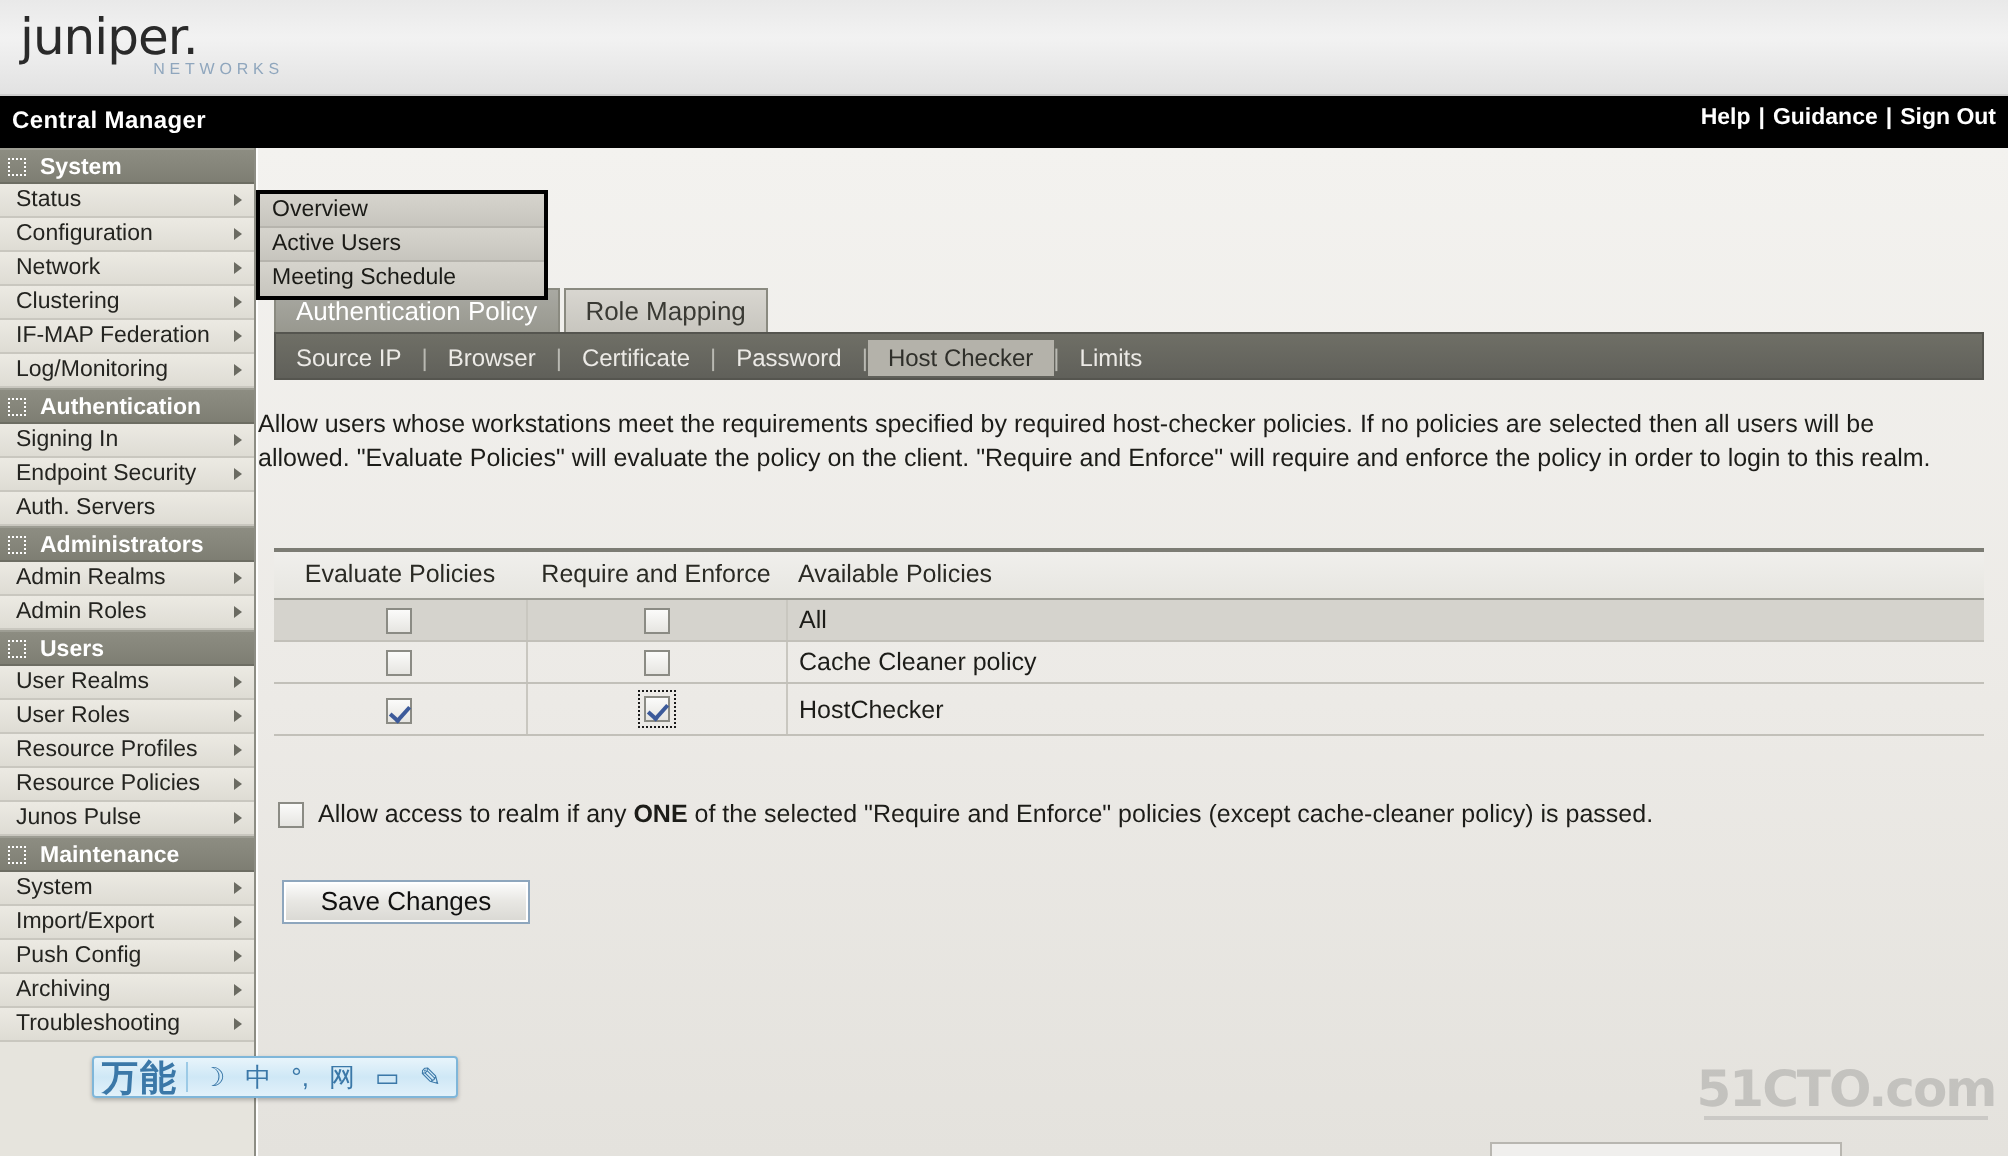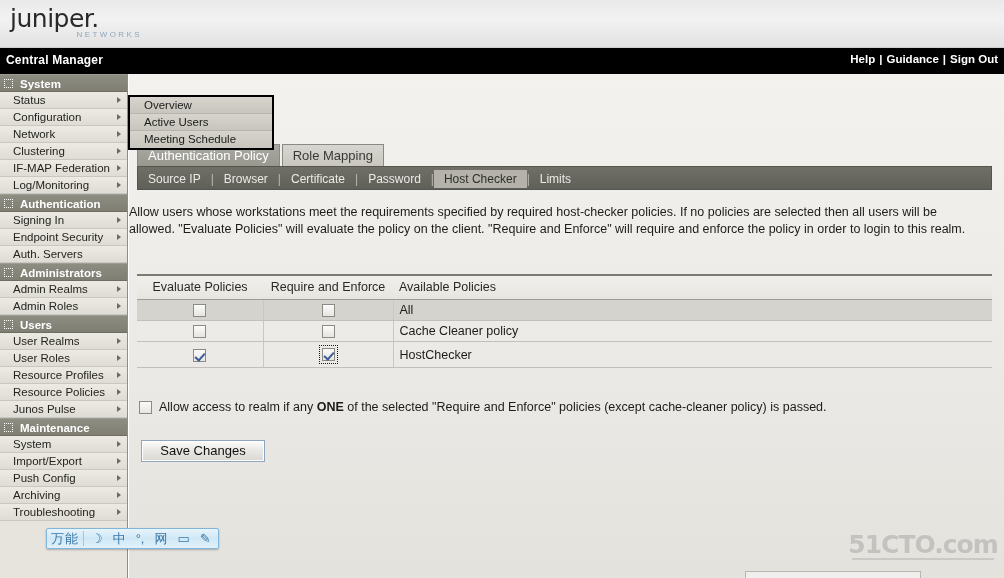--- a/index.html
+++ b/index.html
@@ -62,21 +62,21 @@
     border-bottom: 1px solid #6d6d63;
   }
   .nav-group .pm {
     position: absolute; left: 4px; top: 4px;
     width: 9px; height: 9px;
     border: 1px dotted #ffffff;
     font-size: 8px; line-height: 7px; text-align: center; color: #fff;
   }
   .nav-item {
     height: 17px; line-height: 17px;
-    padding-left: 13px; position: relative;
+    padding-left: 8px; position: relative;
     color: #242420;
     background: linear-gradient(to bottom, #eceae3 0%, #dedcd4 100%);
     border-bottom: 1px solid #c9c7bf;
     cursor: default;
     white-space: nowrap;
   }
   .nav-item .arrow {
     position: absolute; right: 6px; top: 5px;
     width: 0; height: 0;
     border-left: 4px solid #6b6b62;
@@ -85,21 +85,21 @@
   }
 
   
   .flyout {
     position: absolute; left: 128px; top: 95px; width: 146px;
     border: 2px solid #000000;
     background: #cfcdc6;
     z-index: 40;
   }
   .flyout-item {
-    height: 17px; line-height: 17px; padding-left: 14px;
+    height: 17px; line-height: 17px; padding-left: 6px;
     font-size: 11.5px; color: #1b1b17;
     background: linear-gradient(to bottom, #d6d4cd 0%, #c7c5be 100%);
     border-bottom: 1px solid #b6b4ad;
     white-space: nowrap;
   }
   .flyout-item:last-child { border-bottom: none; }
 
   
   .content {
     position: absolute; left: 129px; top: 74px; width: 875px; height: 504px;
@@ -239,21 +239,21 @@
     border-radius: 2px;
     display: flex; align-items: center; gap: 4px;
     z-index: 50;
     box-shadow: 0 1px 2px rgba(0,0,0,.25);
   }
   .ime .cell {
     font-size: 13px; color: #3b78a8;
     padding: 0 3px; line-height: 19px;
   }
   .ime .vdiv { width: 1px; height: 15px; background: #9ccae6; }
-  .ime .ime-logo { font-weight: normal; font-size: 13px; color: #3b78a8; letter-spacing: 1px; }
+  .ime .ime-logo { font-weight: bold; font-size: 18px; color: #3b78a8; letter-spacing: 1px; }
 
   
   .botbox {
     position: absolute; left: 745px; top: 571px;
     width: 176px; height: 18px;
     background: #f0efed;
     border: 1px solid #b8b6b0;
   }
 </style>
 </head>

